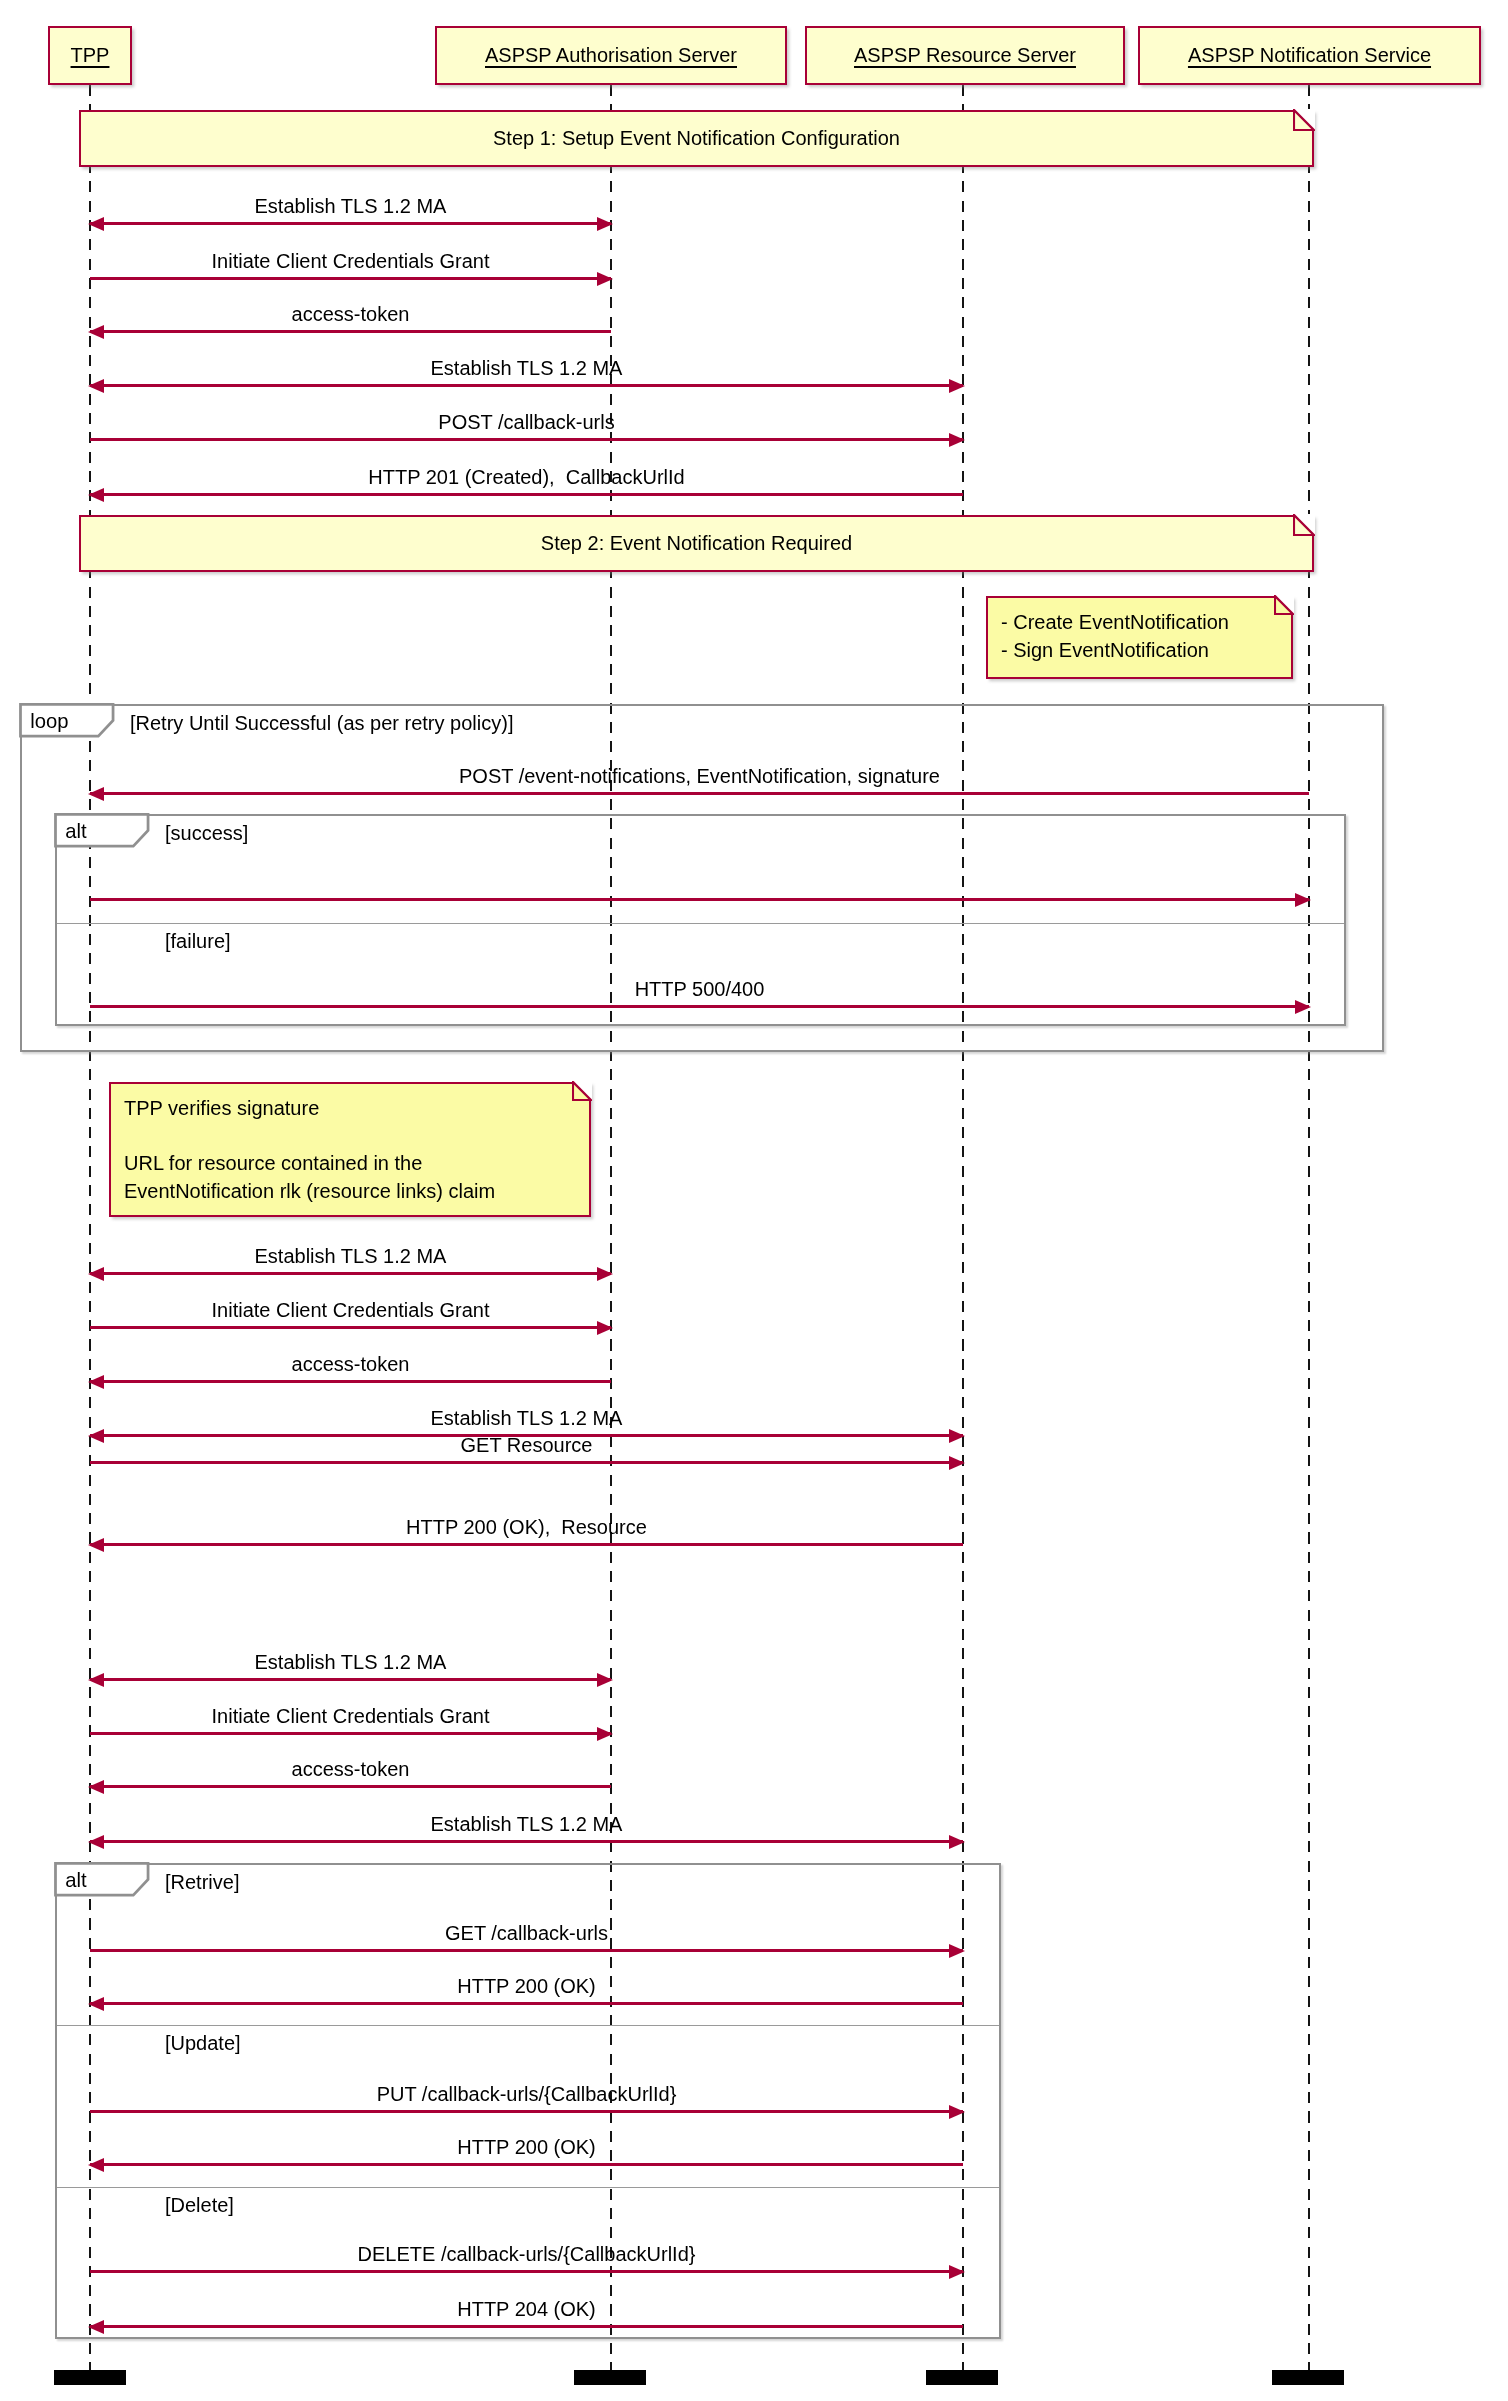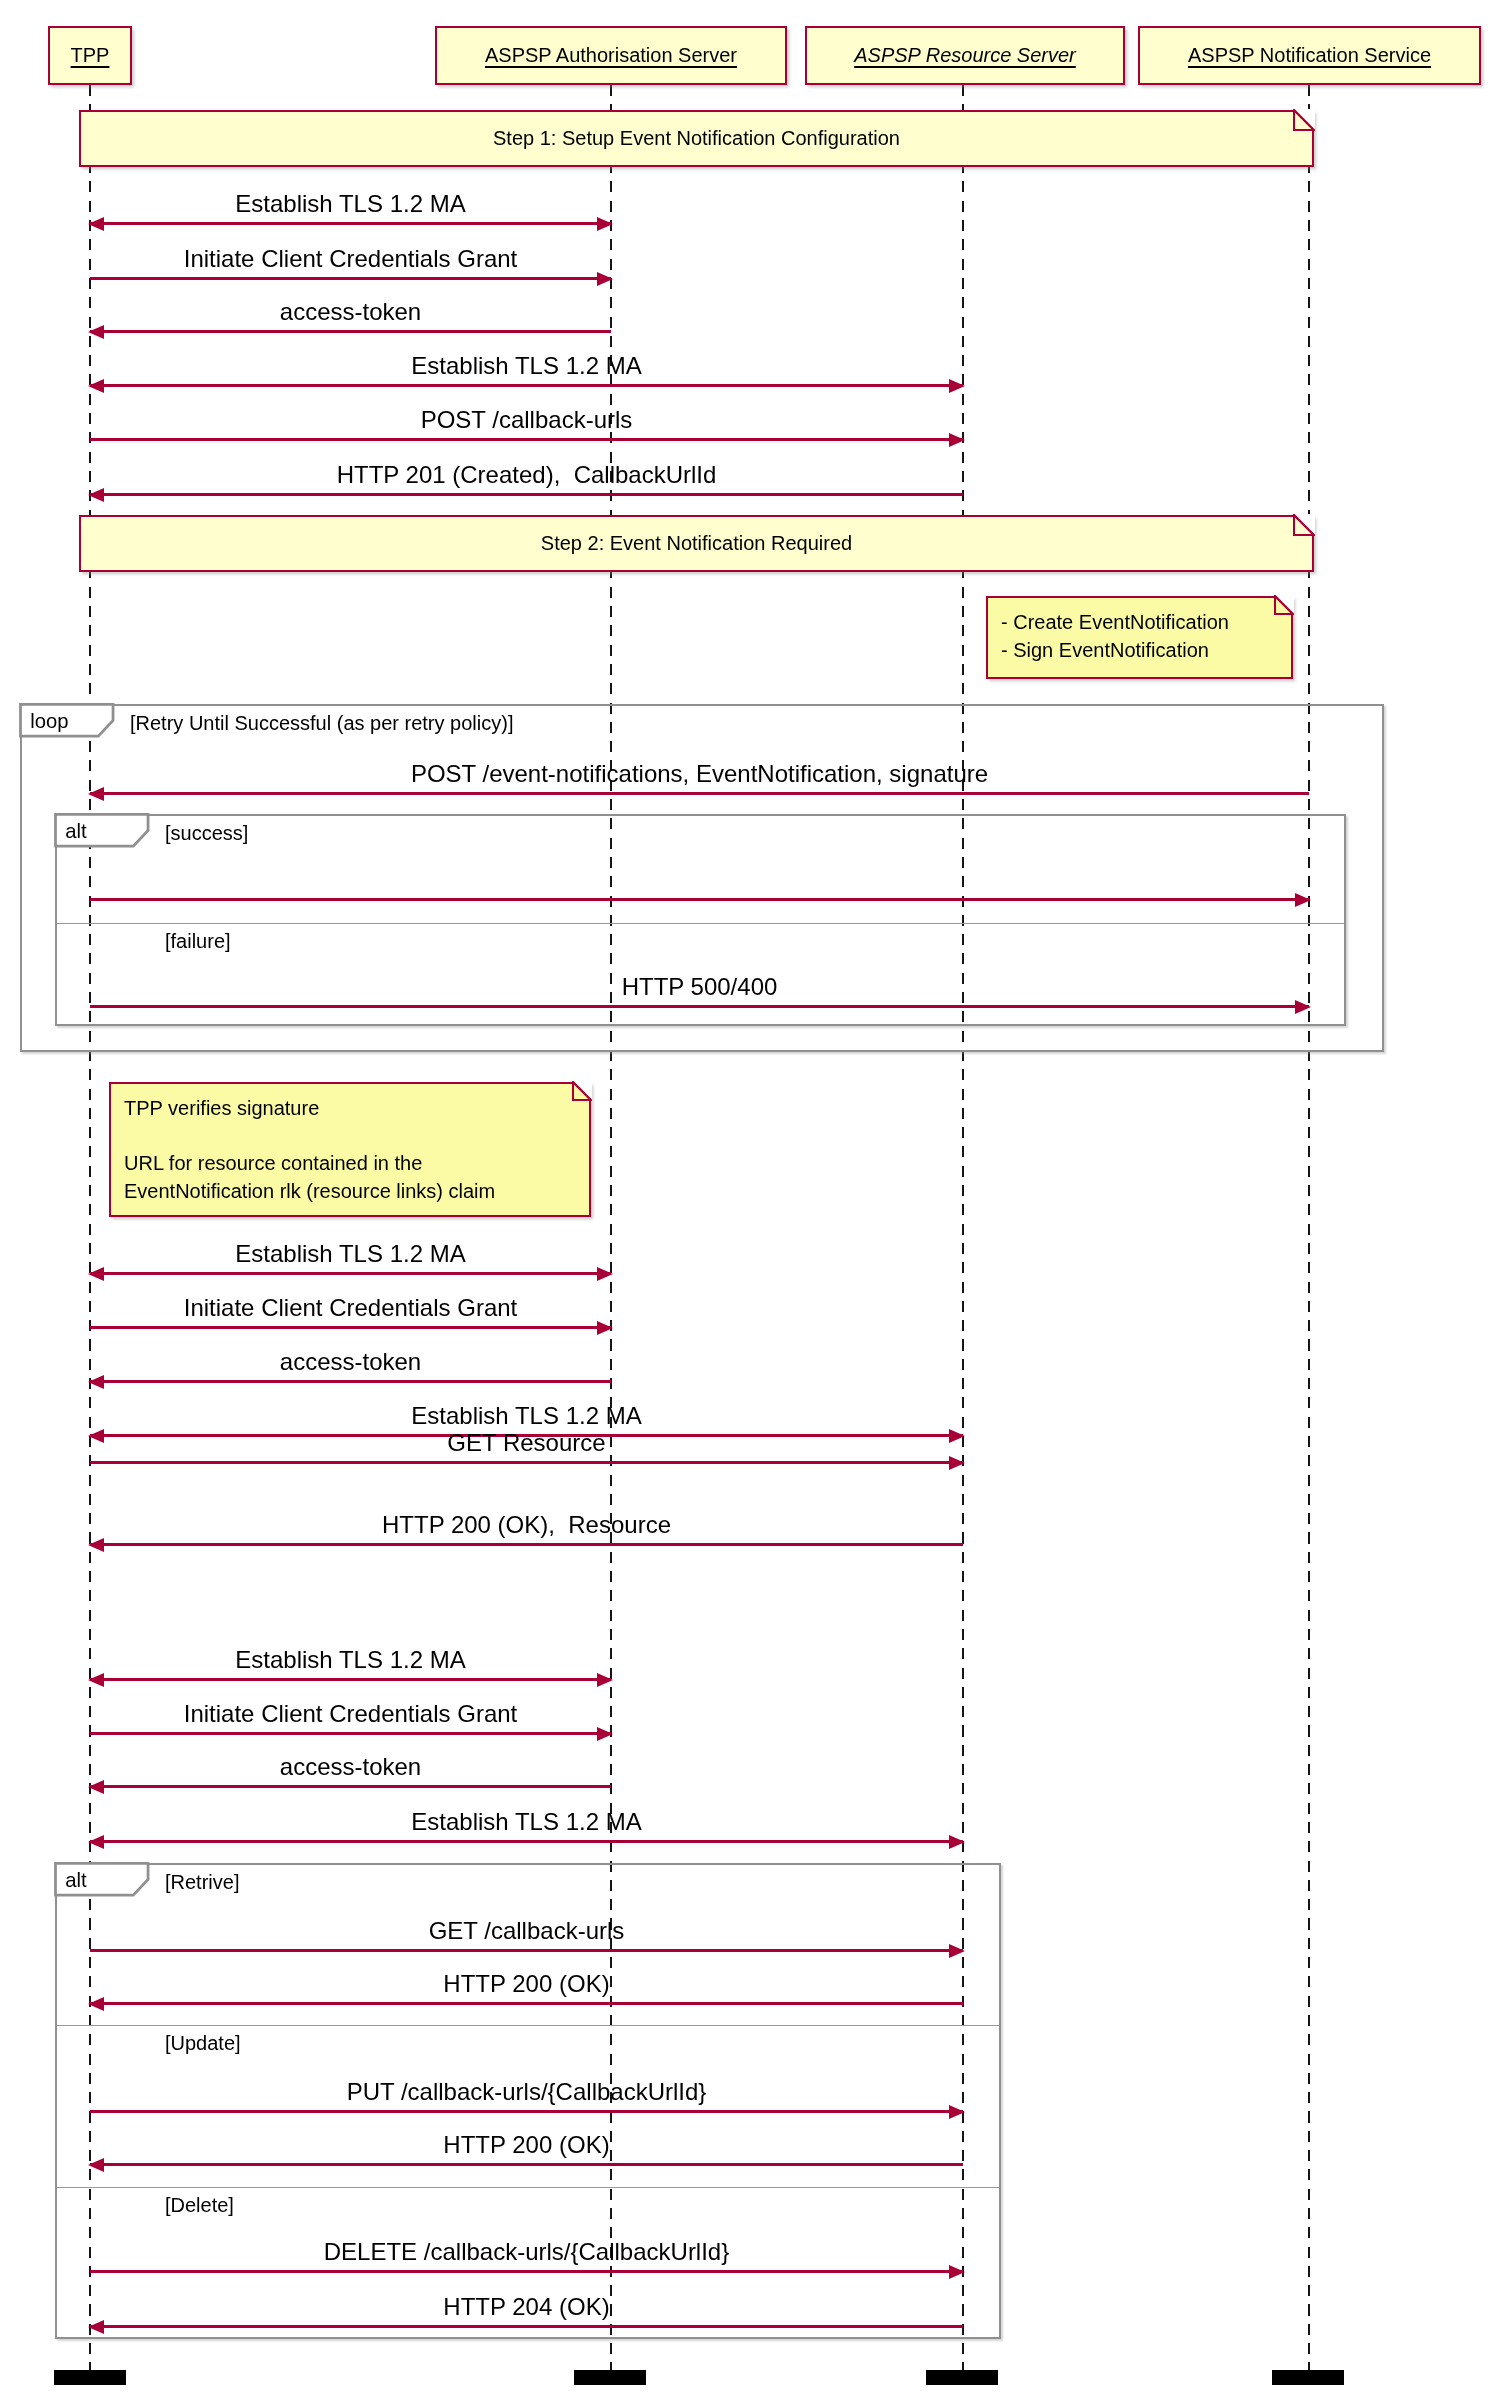--- a/index.html
+++ b/index.html
@@ -37,21 +37,21 @@
   .frame{position:absolute;border:2.8px solid #909090;box-sizing:border-box;background:transparent;
     box-shadow:1.8px 1.8px 1.8px rgba(150,150,150,.4);}
   .frag-tab{position:absolute;left:-2.8px;top:-2.8px;}
   .frag-tab polygon{fill:#ffffff;stroke:#909090;stroke-width:3;}
   .frag-tab text{font-size:22px;fill:#000;font-family:"Liberation Sans",sans-serif;}
   .guard{position:absolute;font-size:20px;white-space:nowrap;}
   .frag-div{position:absolute;left:0;right:0;border-top:1.8px solid #9a9a9a;height:0;}
 
   
   .msg{position:absolute;height:31px;}
-  .msg-label{position:absolute;left:0;right:0;bottom:7.3px;text-align:center;font-size:24px;white-space:nowrap;}
+  .msg-label{position:absolute;left:0;right:0;bottom:7.3px;text-align:center;font-size:20px;white-space:nowrap;}
   .msg-line{position:absolute;left:0;right:0;bottom:0;height:2.8px;background:#A80036;}
   .head{position:absolute;width:0;height:0;bottom:-5.5px;}
   .head-r{right:-1.8px;border-left:16.5px solid #A80036;border-top:7.3px solid transparent;border-bottom:7.3px solid transparent;}
   .head-l{left:-1.8px;border-right:16.5px solid #A80036;border-top:7.3px solid transparent;border-bottom:7.3px solid transparent;}
 
   
   .endbar{position:absolute;top:2370px;width:72px;height:14.7px;background:#000;}
 </style>
 </head>
 <body>
@@ -62,21 +62,21 @@
   <div class="lifeline" style="left:610px;"></div>
   <div class="lifeline" style="left:962px;"></div>
   <div class="lifeline" style="left:1308px;"></div>
 
   <div class="participant" style="left:48px;width:84px;">
     <span>TPP</span>
   </div>
   <div class="participant" style="left:435px;width:352px;">
     <span>ASPSP Authorisation Server</span>
   </div>
-  <div class="participant" style="left:805px;width:320px;font-style:italic;">
+  <div class="participant" style="left:805px;width:320px;">
     <span>ASPSP Resource Server</span>
   </div>
   <div class="participant" style="left:1138px;width:343px;">
     <span>ASPSP Notification Service</span>
   </div>
 
   <div class="banner" style="top:110px;">
     <svg class="fold" width="22" height="22" viewBox="0 0 24 24">
       <polygon class="fold-mask" points="0,0 24,0 24,24"></polygon>
       <polygon class="fold-flap" points="1,1 1,23 23,23"></polygon>

